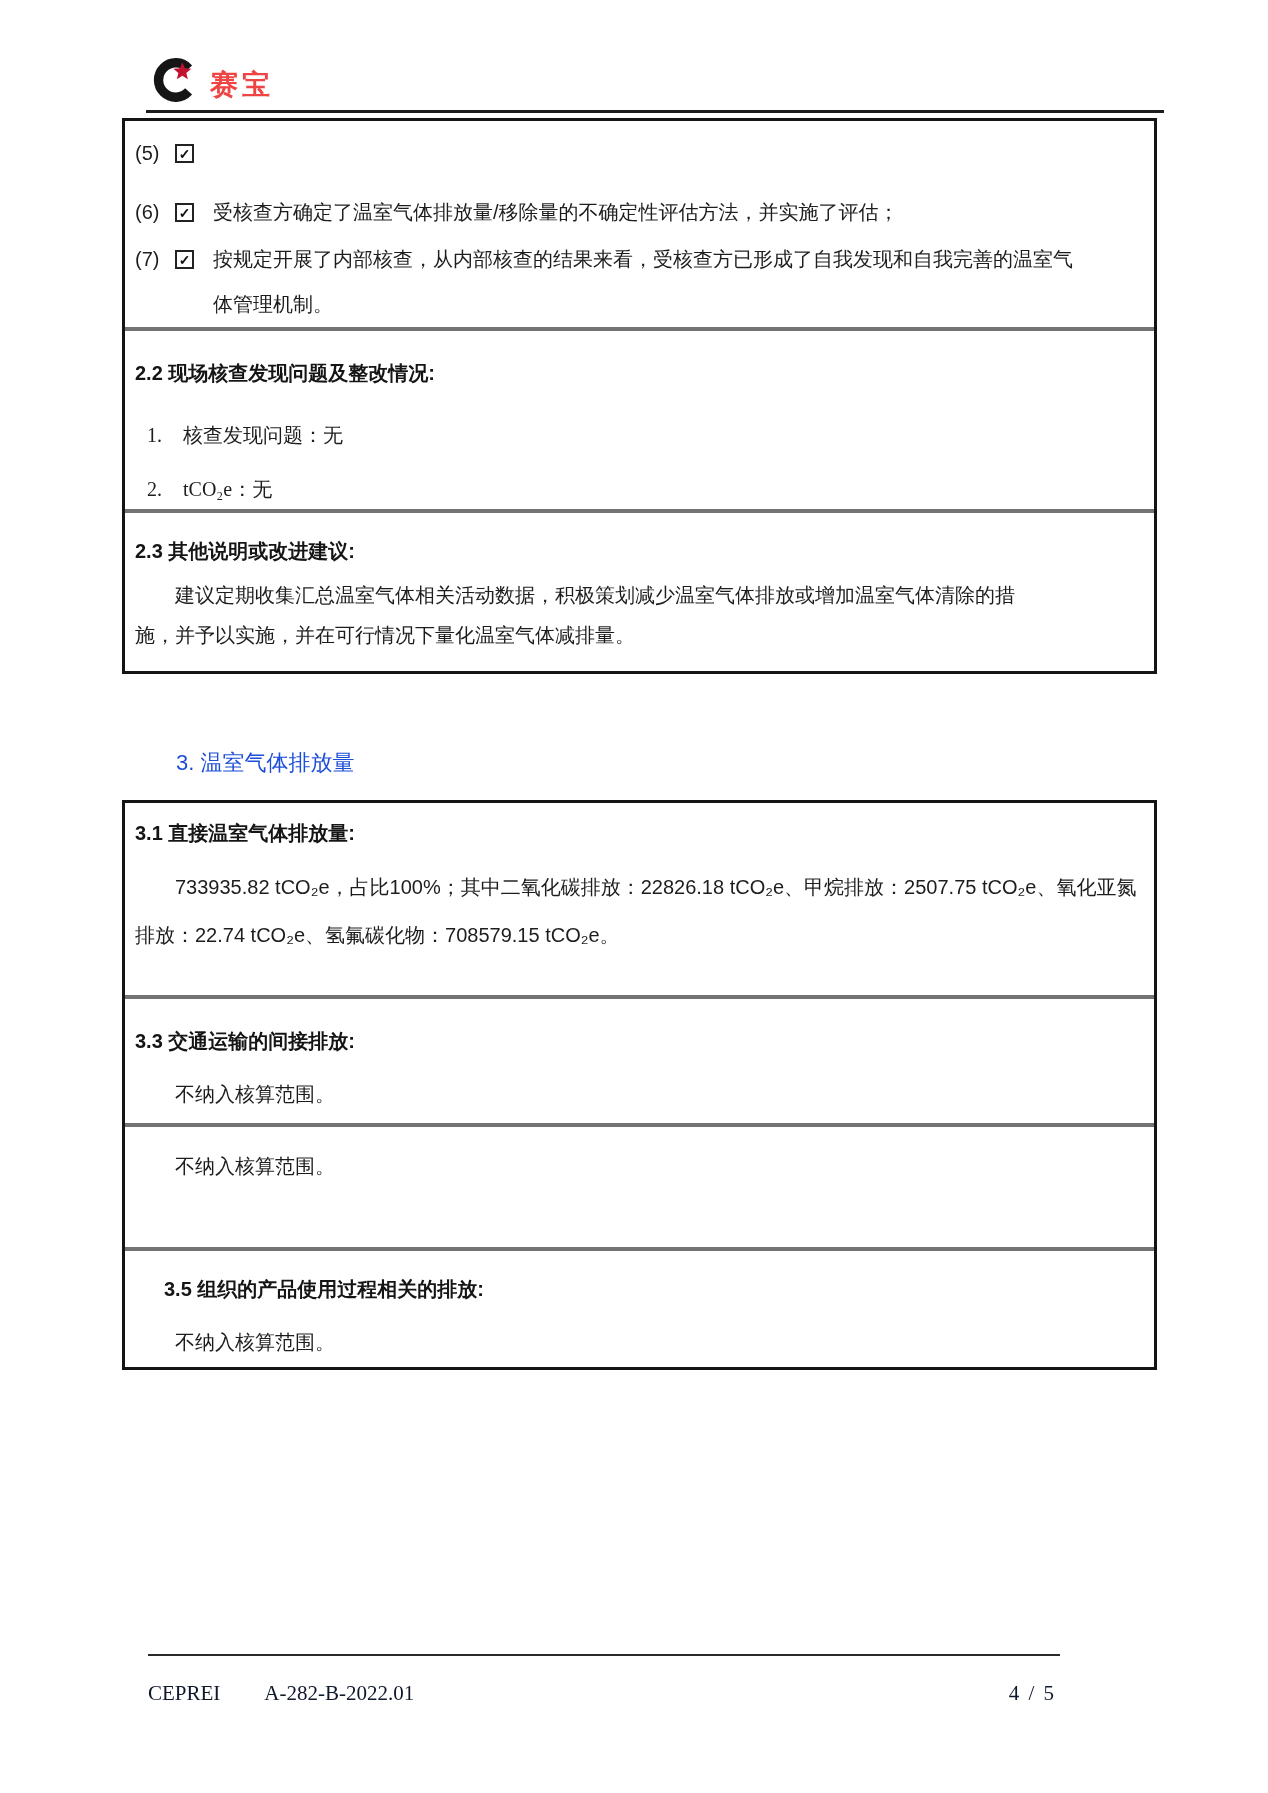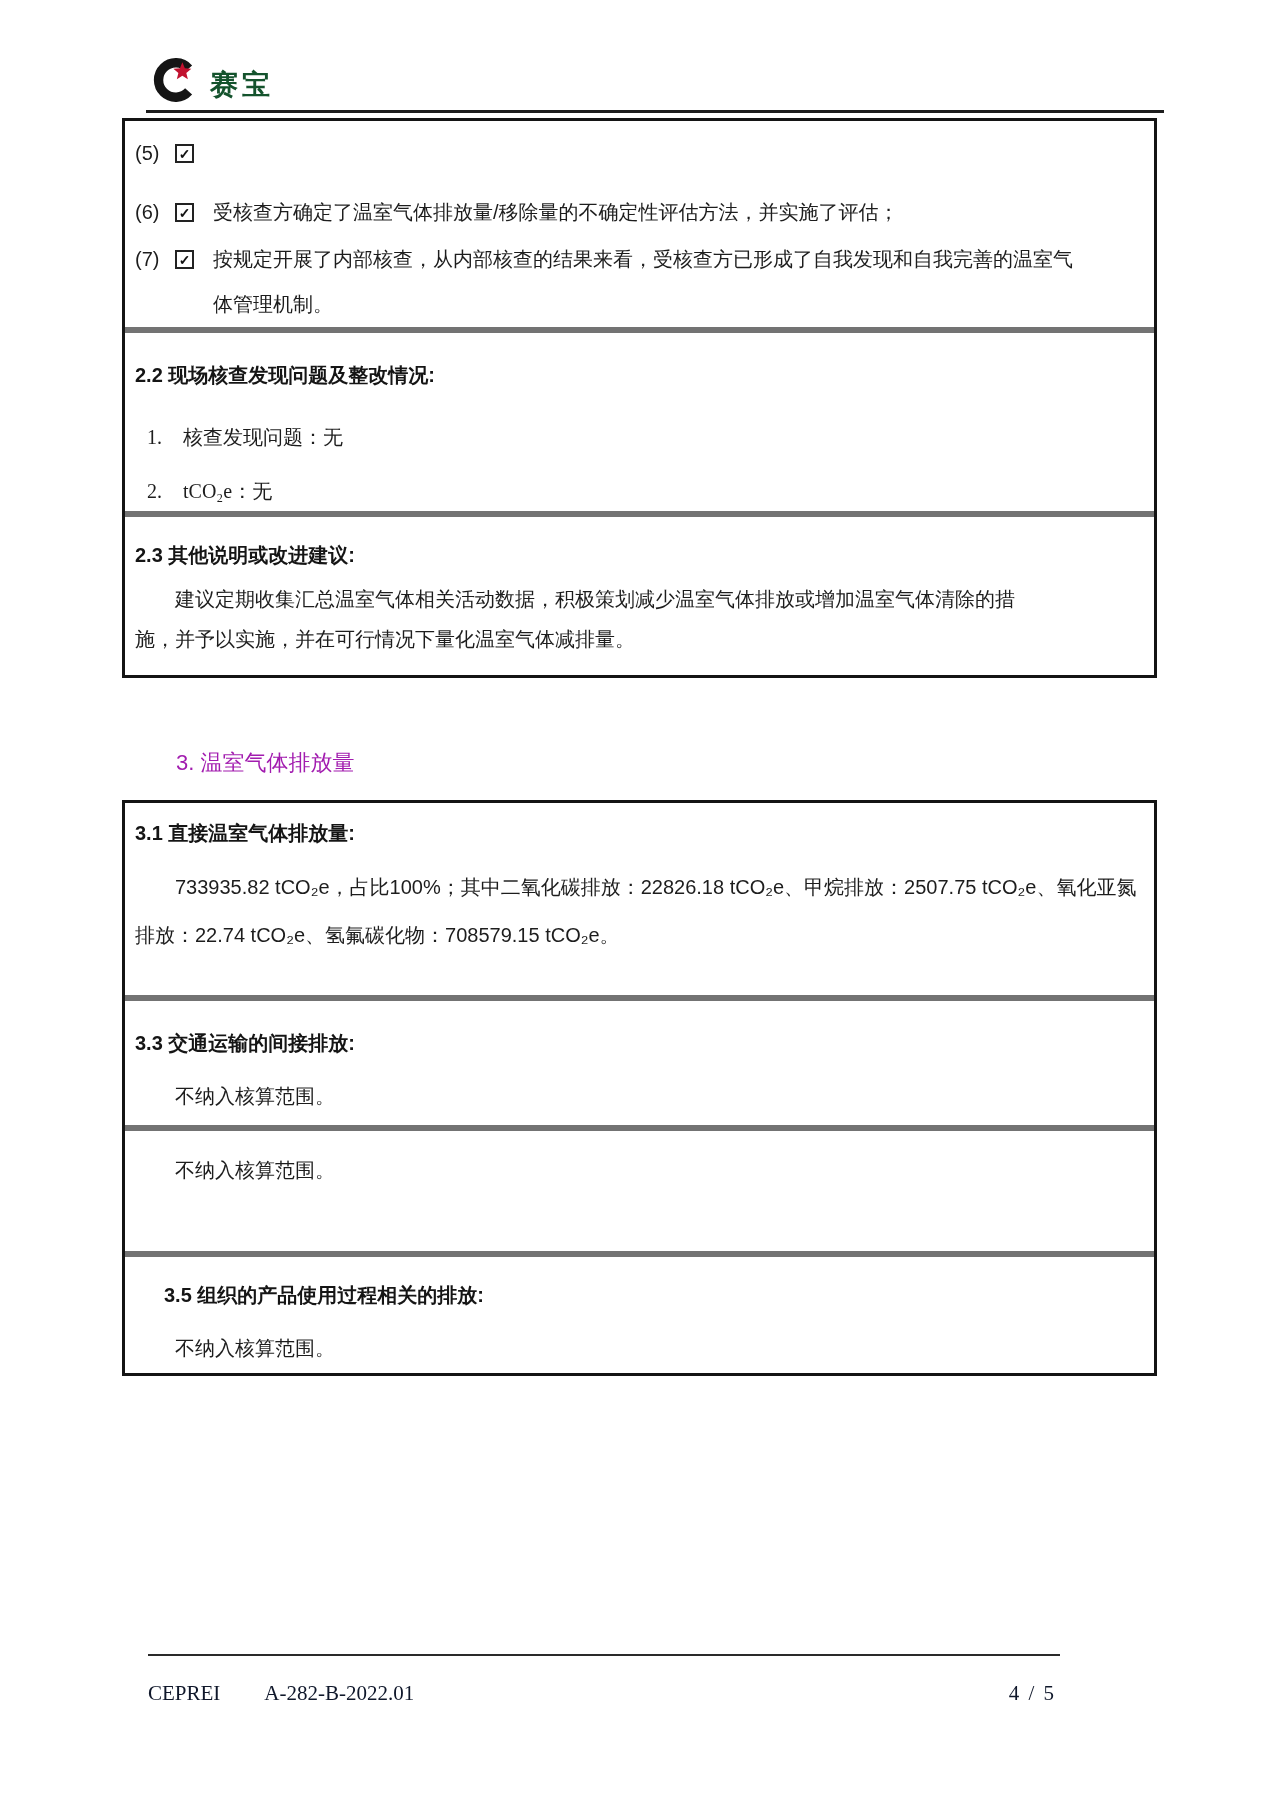--- a/index.html
+++ b/index.html
@@ -5,30 +5,30 @@
   html,body { margin:0; padding:0; background:#ffffff; }
   .page {
     position:relative; width:1268px; height:1793px; background:#ffffff;
     font-family:"Liberation Sans", sans-serif; color:#1d1d1d; overflow:hidden;
   }
   
   .logo { position:absolute; left:150px; top:56px; display:flex; align-items:flex-start; }
   .logo-mark { width:48px; height:48px; display:block; }
   .logo-text {
     margin-left:12px; margin-top:10px; font-size:28px; font-weight:700;
-    font-family:"Liberation Serif", serif; letter-spacing:4px; color:#14532d;
+    font-family:"Liberation Serif", serif; letter-spacing:4px; color:#ef4444;
   }
   .header-rule { position:absolute; left:146px; top:110px; width:1018px; border-top:3px solid #1d1d1d; }
 
   
   .stack { position:absolute; left:122px; width:1035px; border:3px solid #141414; box-sizing:border-box; background:#fff; }
   .stack1 { top:118px; }
   .stack2 { top:800px; }
   .sec { padding:0 14px 0 10px; overflow:hidden; }
-  .stack > .sec + .sec { border-top:6px solid #737373; }
+  .stack > .sec + .sec { border-top:4px solid #737373; }
 
   .sec-checklist { height:206px; }
   .sec22 { height:178px; }
   .sec23 { height:158px; }
   .s31 { height:192px; }
   .s32 { height:264px; }
   .s33 { height:124px; }
   .s34 { height:120px; }
   .s35 { height:116px; }
 
@@ -64,21 +64,21 @@
   
   .para { margin:0; font-size:20px; }
   .indent { text-indent:2em; }
   .p23 { margin-top:10px; line-height:40px; max-width:884px; font-family:"Liberation Serif", serif; }
   .p31 { margin-top:16px; line-height:48px; }
   .p32 { margin-top:20px; line-height:38px; }
   .note32 { margin-top:24px; line-height:44px; max-width:1002px; }
   .scope { margin-top:24px; line-height:30px; font-family:"Liberation Serif", serif; }
 
   
-  .h3-heading { position:absolute; left:176px; top:748px; font-size:22px; line-height:30px; color:#a21caf; }
+  .h3-heading { position:absolute; left:176px; top:748px; font-size:22px; line-height:30px; color:#1d4ed8; }
 
   
   .footer-rule { position:absolute; left:148px; top:1654px; width:912px; border-top:2px solid #2a2a2a; }
   .footer {
     position:absolute; left:148px; top:1663px; width:912px; display:flex;
     font-family:"Liberation Serif", serif; font-size:21px; line-height:30px; color:#0f172a;margin-top:15px;
   }
   .f-doc { margin-left:44px; }
   .f-page { margin-left:auto; margin-right:4px; letter-spacing:2px; }
 </style>

